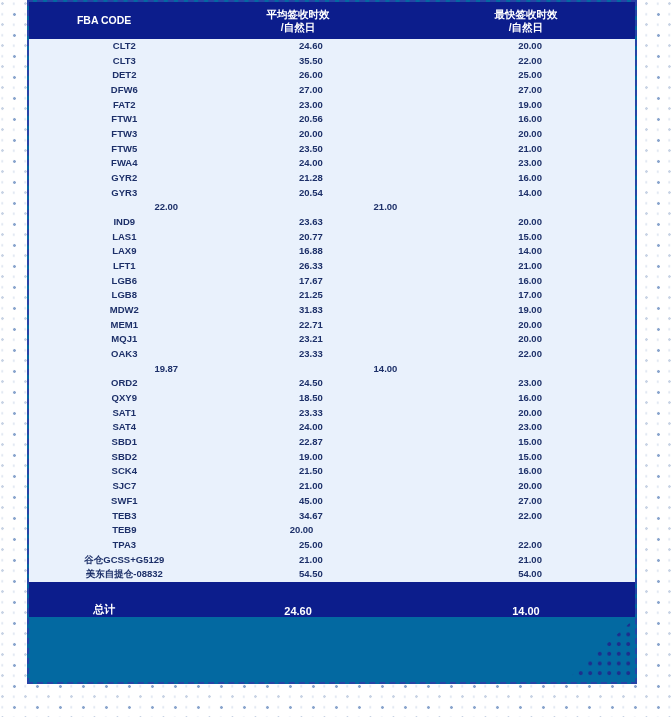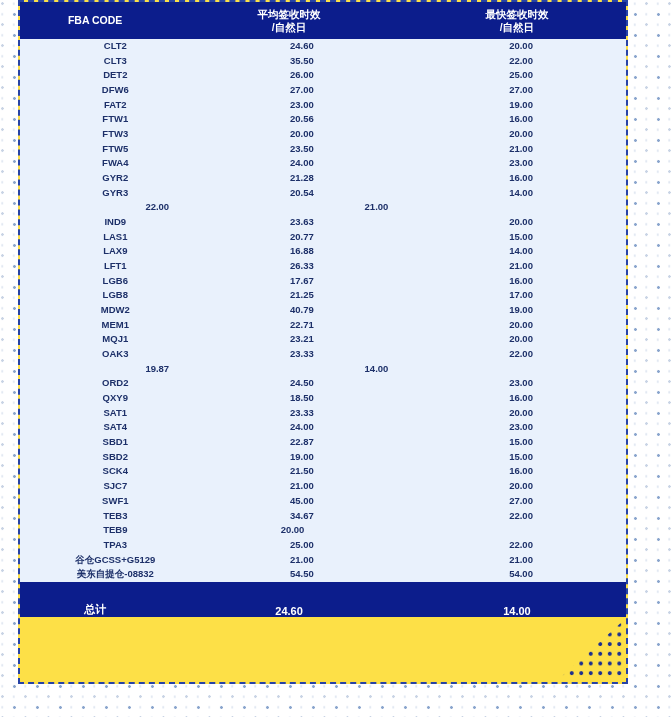--- a/index.html
+++ b/index.html
@@ -8,22 +8,22 @@
     font-family:"Liberation Sans","DejaVu Sans",sans-serif;
     background-color:#ffffff;
     background-image:
       radial-gradient(circle,#8aa5cd 1.1px,rgba(0,0,0,0) 1.6px),
       radial-gradient(circle,#c9d4e5 1px,rgba(0,0,0,0) 1.5px),
       radial-gradient(circle,#e0e7f1 0.9px,rgba(0,0,0,0) 1.4px);
     background-size:23px 21px,23px 21px,11.5px 10.5px;
     background-position:3px 4px,14px 14px,8px 9px;
   }
   .card{
-    position:absolute;left:18px;top:0;width:610px;height:684px;
-    box-sizing:border-box;background:#fde047;
+    position:absolute;left:27px;top:0;width:610px;height:684px;
+    box-sizing:border-box;background:#0369a1;
     border:2px dashed #2743a6;
   }
   .thead{
     display:flex;height:37px;background:#0c1d8c;color:#ffffff;
     font-weight:bold;font-size:10.5px;line-height:13px;text-align:center;
   }
   .thead .cell{display:flex;flex-direction:column;justify-content:center;}
   .tbody{display:flex;flex-direction:column;background:#e9f1fc;}
   .trow{
     display:flex;height:14.68px;align-items:center;text-align:center;
@@ -150,21 +150,21 @@
         <span class="cell c1">17.67</span>
         <span class="cell c2">16.00</span>
       </div>
       <div class="trow">
         <span class="cell c0">LGB8</span>
         <span class="cell c1">21.25</span>
         <span class="cell c2">17.00</span>
       </div>
       <div class="trow">
         <span class="cell c0">MDW2</span>
-        <span class="cell c1">40.79</span>
+        <span class="cell c1">31.83</span>
         <span class="cell c2">19.00</span>
       </div>
       <div class="trow">
         <span class="cell c0">MEM1</span>
         <span class="cell c1">22.71</span>
         <span class="cell c2">20.00</span>
       </div>
       <div class="trow">
         <span class="cell c0">MQJ1</span>
         <span class="cell c1">23.21</span>

